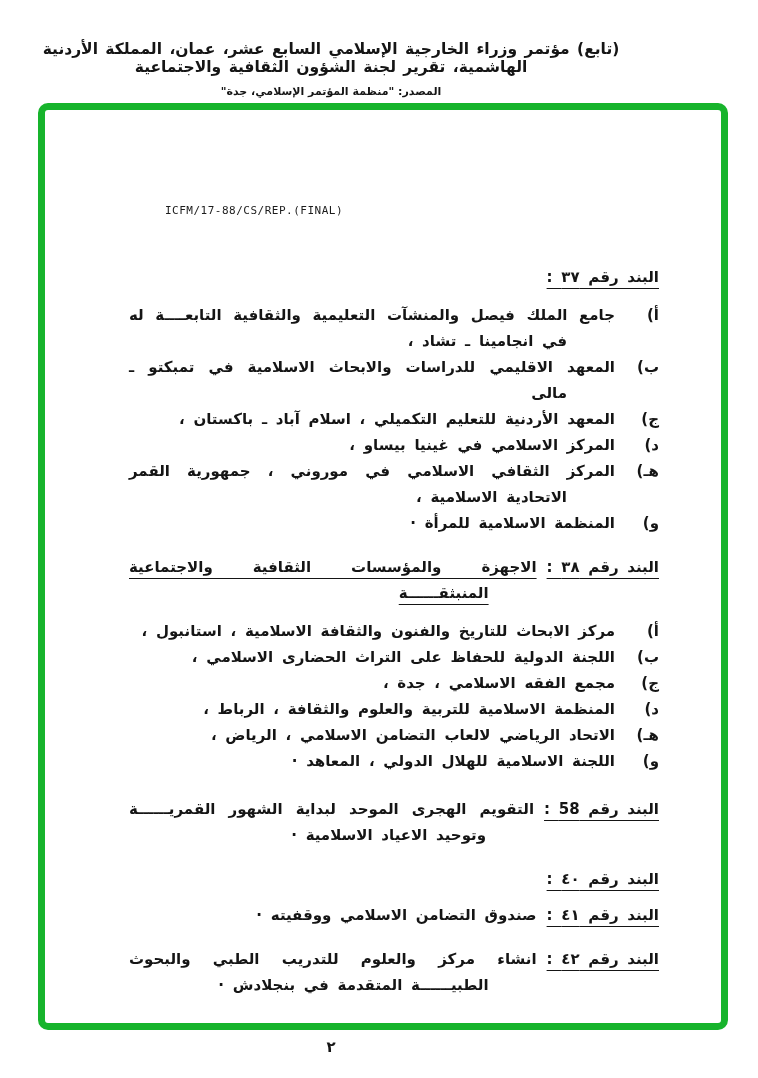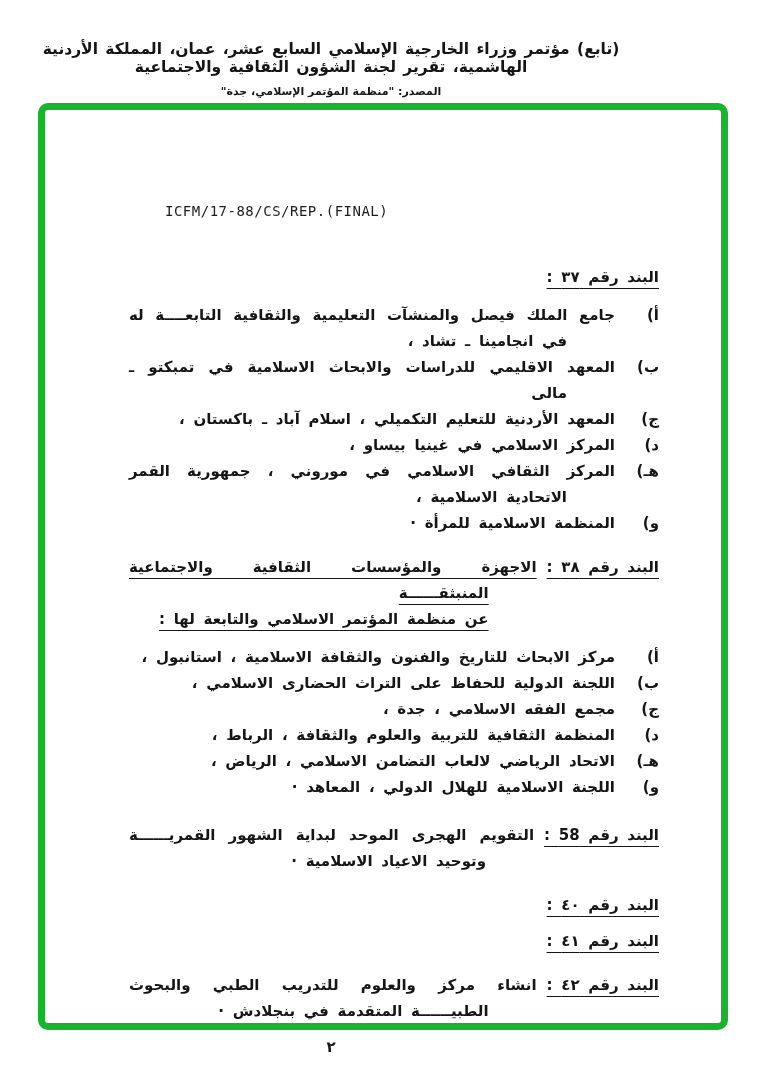--- a/index.html
+++ b/index.html
@@ -43,21 +43,21 @@
     font-size:15px; font-weight:bold;
     line-height:26px;
     word-spacing:3.5px;
   }
 
   
   .doc-ref{
     direction:ltr; text-align:left;
     margin-left:36px;
     font-family:"DejaVu Sans Mono", monospace;
-    font-size:14px; font-weight:normal;
+    font-size:11px; font-weight:normal;
     letter-spacing:0.5px;
     color:#1c1c1c;
   }
 
   
   .section{ margin-top:18px; }
   .section.s0{ margin-top:40px; }
   .section.s2{ margin-top:22px; }
   .section.s4{ margin-top:10px; }
 
@@ -147,42 +147,42 @@
   <li class="item">
     <span class="marker">و)</span>
     <span class="item-text hang">المنظمة الاسلامية للمرأة ·</span>
   </li>
 </ul>
   </section>
 
   <section class="section s1">
     <div class="sec-head">
       <span class="sec-label">البند رقم ٣٨ :</span>
-      <div class="sec-title hang"><span class="u">الاجهزة والمؤسسات الثقافية والاجتماعية المنبثقــــــة</span><br><span class="u">عن منظمة المؤتمر الاسلامي والتابعة لها :</span></div>
+      <div class="sec-title hang"><span class="u">الاجهزة والمؤسسات الثقافية والاجتماعية المنبثقــــــة</span><br></div>
 
     </div>
     <ul class="items">
   <li class="item">
     <span class="marker">أ)</span>
     <span class="item-text hang">مركز الابحاث للتاريخ والفنون والثقافة الاسلامية ، استانبول ،</span>
   </li>
 
   <li class="item">
     <span class="marker">ب)</span>
     <span class="item-text hang">اللجنة الدولية للحفاظ على التراث الحضارى الاسلامي ،</span>
   </li>
 
   <li class="item">
     <span class="marker">ج)</span>
     <span class="item-text hang">مجمع الفقه الاسلامي ، جدة ،</span>
   </li>
 
   <li class="item">
     <span class="marker">د)</span>
-    <span class="item-text hang">المنظمة الثقافية للتربية والعلوم والثقافة ، الرباط ،</span>
+    <span class="item-text hang">المنظمة الاسلامية للتربية والعلوم والثقافة ، الرباط ،</span>
   </li>
 
   <li class="item">
     <span class="marker">هـ)</span>
     <span class="item-text hang">الاتحاد الرياضي لالعاب التضامن الاسلامي ، الرياض ،</span>
   </li>
 
   <li class="item">
     <span class="marker">و)</span>
     <span class="item-text hang">اللجنة الاسلامية للهلال الدولي ، المعاهد ·</span>
@@ -204,20 +204,21 @@
       <span class="sec-label">البند رقم ٤٠ :</span>
 
     </div>
 
   </section>
 
   <section class="section s4">
     <div class="sec-head">
       <span class="sec-label">البند رقم ٤١ :</span>
 
+      <div class="sec-body hang">صندوق التضامن الاسلامي ووقفيته ·</div>
     </div>
 
   </section>
 
   <section class="section s5">
     <div class="sec-head">
       <span class="sec-label">البند رقم ٤٢ :</span>
 
       <div class="sec-body hang">انشاء مركز والعلوم للتدريب الطبي والبحوث الطبيــــــة المتقدمة في بنجلادش ·</div>
     </div>

